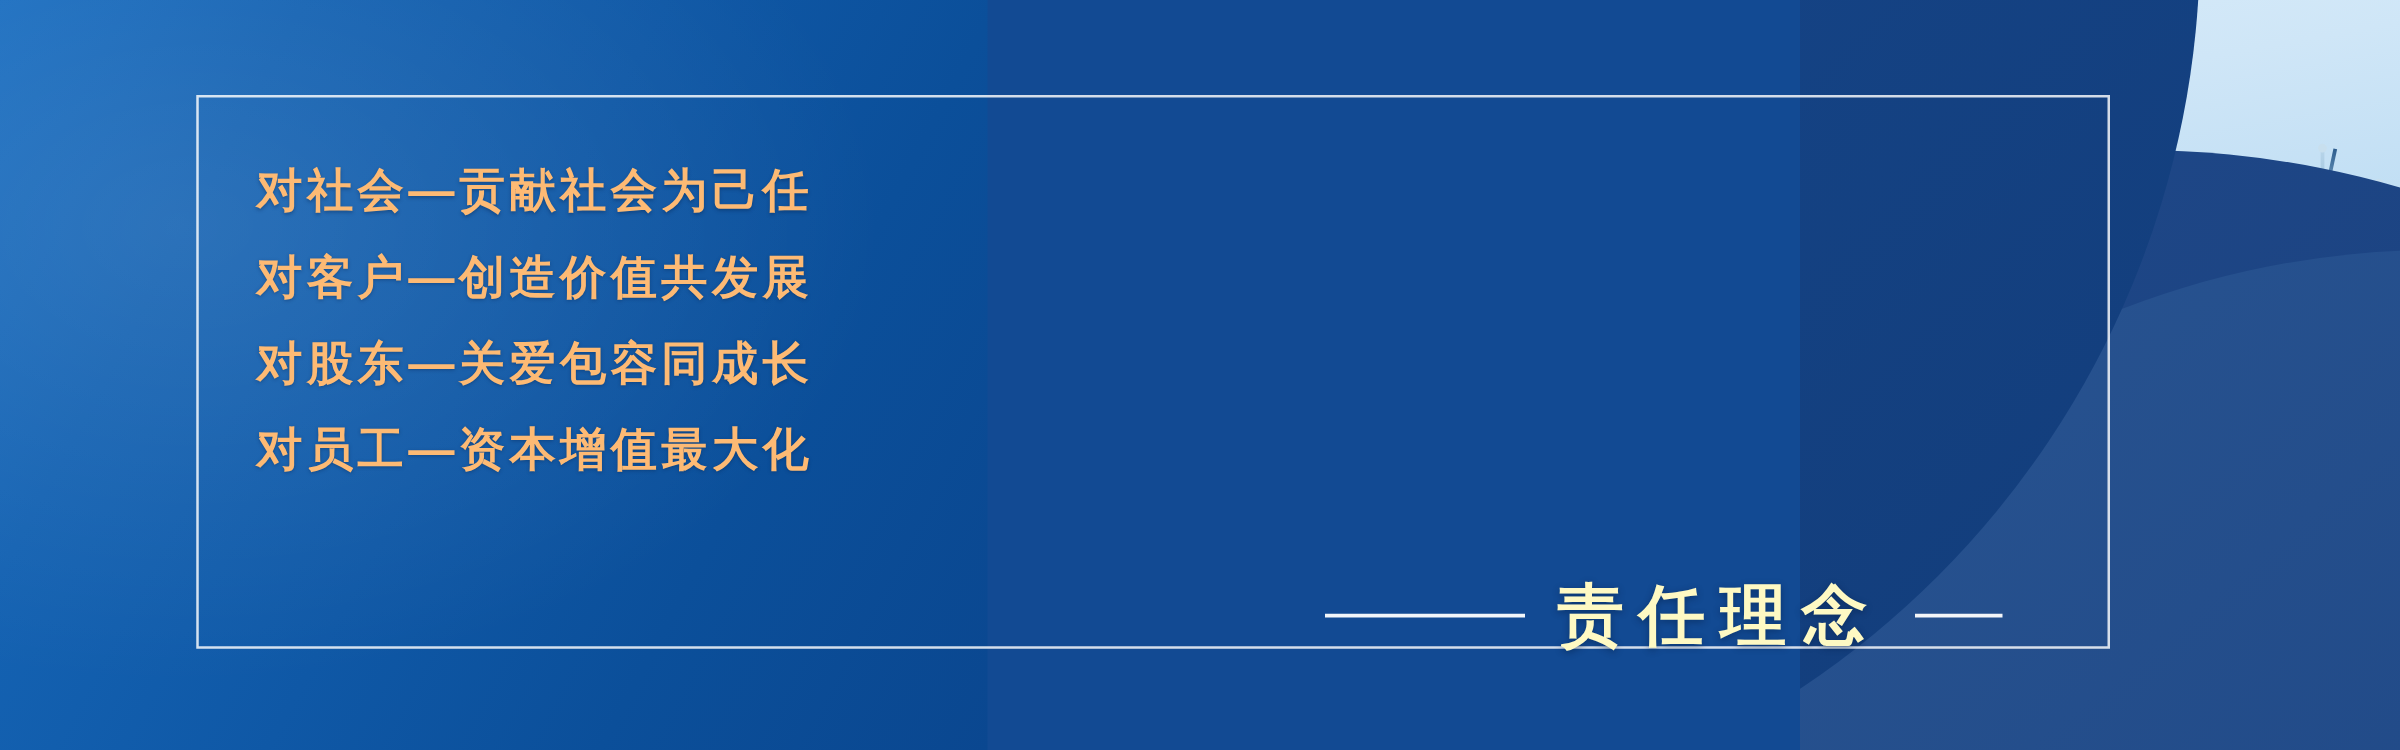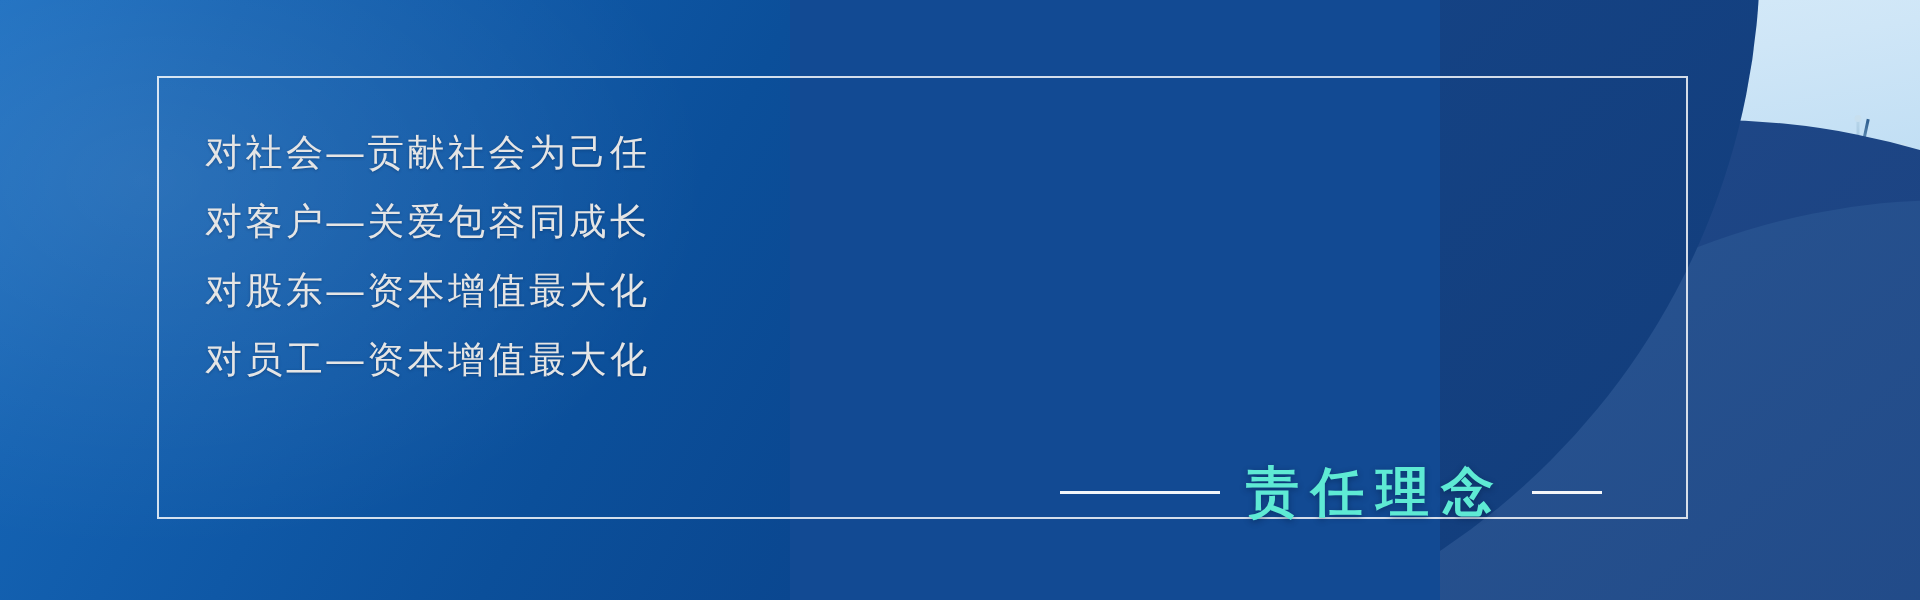--- a/index.html
+++ b/index.html
@@ -178,48 +178,47 @@
     pointer-events:none;
   }
 
   
   .slogans{
     position:absolute;
     left:205px; top:118px;
     width:460px;
   }
   .slogan{
-    color:#e5e5e5;
+    color:#fdba74;
     font-size:37px;
-    font-weight:400;
+    font-weight:700;
     letter-spacing:3.5px;
     line-height:69px;
     white-space:nowrap;
     text-shadow:0 1px 3px rgba(0,30,70,.35);
   }
 
   
   .title-wrap{
     position:absolute;
     left:1060px; top:466px;
     display:flex; align-items:center; gap:26px;
   }
   .title-rule{
     width:160px; height:3px; background:#ffffff; opacity:.95;
   }
   .title-rule.right{ width:70px; }
   .title-text{
-    color:#5eead4;
+    color:#fef9c3;
     font-size:53px;
     font-weight:700;
     letter-spacing:12px;
     line-height:1;
     white-space:nowrap;
     text-shadow:0 2px 6px rgba(0,25,60,.45);
-    font-family:Liberation Serif, serif;
   }
 </style>
 </head>
 <body>
 
 <div id="banner">
 
   <div class="sky"></div>
   <div class="ridge ridge-c"></div>
   <div class="ridge ridge-b"></div>
@@ -301,22 +300,22 @@
   <div class="band-top"></div>
 
   <div class="sw1" style="position:absolute;"></div>
   <div class="left-panel"></div>
   <div class="left-panel-sheen"></div>
 
   <div class="frame"></div>
 
   <div class="slogans">
     <div class="slogan">对社会—贡献社会为己任</div>
-    <div class="slogan">对客户—关爱包容同成长</div>
-    <div class="slogan">对股东—资本增值最大化</div>
+    <div class="slogan">对客户—创造价值共发展</div>
+    <div class="slogan">对股东—关爱包容同成长</div>
     <div class="slogan">对员工—资本增值最大化</div>
   </div>
 
   <div class="title-wrap">
     <div class="title-rule"></div>
     <div class="title-text">责任理念</div>
     <div class="title-rule right"></div>
   </div>
 
 </div>

